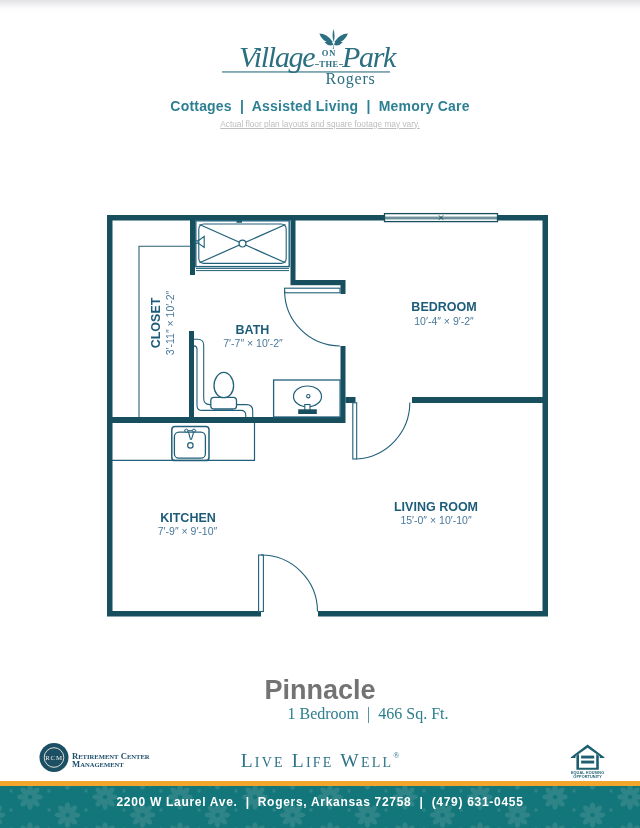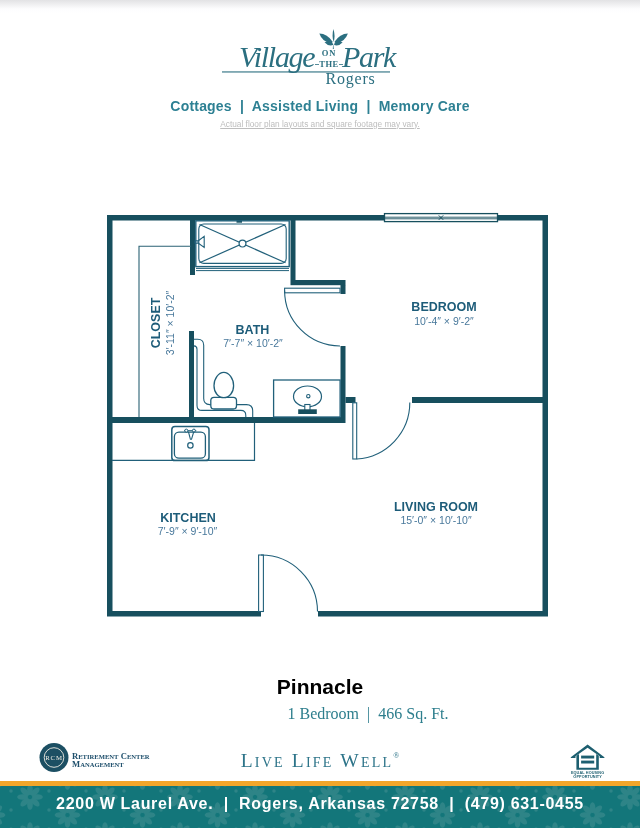--- a/index.html
+++ b/index.html
@@ -168,21 +168,21 @@
     <text x="179.5" y="535" font-size="10.5" fill="#48789b" style="letter-spacing:0px">7′-9″ × 9′-10″</text>
   </g>
 
   <g font-family="Liberation Sans" text-anchor="middle">
     <text x="428" y="510.6" font-size="12.5" font-weight="bold" fill="#1d5c79" style="letter-spacing:0px">LIVING ROOM</text>
     <text x="428" y="524" font-size="10.5" fill="#48789b" style="letter-spacing:0px">15′-0″ × 10′-10″</text>
   </g>
 </svg>
 </div>
 
-<div class="abs" style="left:0;top:674.5px;width:640px;text-align:center;font-size:21px;font-weight:bold;color:#000000;letter-spacing:0px;">Pinnacle</div>
+<div class="abs" style="left:0;top:674.5px;width:640px;text-align:center;font-size:27px;font-weight:bold;color:#737373;letter-spacing:0px;">Pinnacle</div>
 
 <div class="abs" style="left:0;top:705px;width:640px;text-align:center;font-family:'Liberation Serif',serif;font-size:16px;color:#2d7e8d;margin-left:48px;">1 Bedroom&nbsp; |&nbsp; 466 Sq. Ft.</div>
 
 <div class="abs" style="left:0;top:740px;width:200px;height:40px;">
   <svg width="200" height="40" viewBox="0 0 200 40">
     <circle cx="54" cy="17.5" r="14.5" fill="#1c4f63"></circle>
     <circle cx="54" cy="17.5" r="9.8" fill="none" stroke="#f0ede4" stroke-width="0.9"></circle>
     <text x="54" y="19.8" text-anchor="middle" font-family="Liberation Serif" font-size="6.8" fill="#f0ede4" style="letter-spacing:0.8px">RCM</text>
     <text x="72" y="18.5" font-family="Liberation Serif" font-size="8.6" font-weight="bold" fill="#1d4e6b" style="letter-spacing:0px">R<tspan font-size="6.6">ETIREMENT</tspan> C<tspan font-size="6.6">ENTER</tspan></text>
     <text x="72" y="26.5" font-family="Liberation Serif" font-size="8.6" font-weight="bold" fill="#1d4e6b" style="letter-spacing:0px">M<tspan font-size="6.6">ANAGEMENT</tspan></text>
@@ -232,13 +232,13 @@
         <use href="#dot" x="11" y="5"></use>
         <use href="#flw" x="30" y="49"></use>
         <use href="#flw" x="67.5" y="-9"></use>
         <use href="#flw" x="-7.5" y="-9"></use>
       </pattern>
     </defs>
     <rect x="0" y="0" width="640" height="42" fill="url(#fl)"></rect>
   </svg>
 </div>
 
-<div class="abs" style="left:0;top:795px;width:640px;text-align:center;font-size:16px;font-weight:bold;color:#ffffff;letter-spacing:0.7px;">2200 W Laurel Ave.&nbsp; |&nbsp; Rogers, Arkansas 72758&nbsp; |&nbsp; (479) 631-0455</div>
+<div class="abs" style="left:0;top:795px;width:640px;text-align:center;font-size:12px;font-weight:bold;color:#ffffff;letter-spacing:0.7px;">2200 W Laurel Ave.&nbsp; |&nbsp; Rogers, Arkansas 72758&nbsp; |&nbsp; (479) 631-0455</div>
 
 </body></html>

